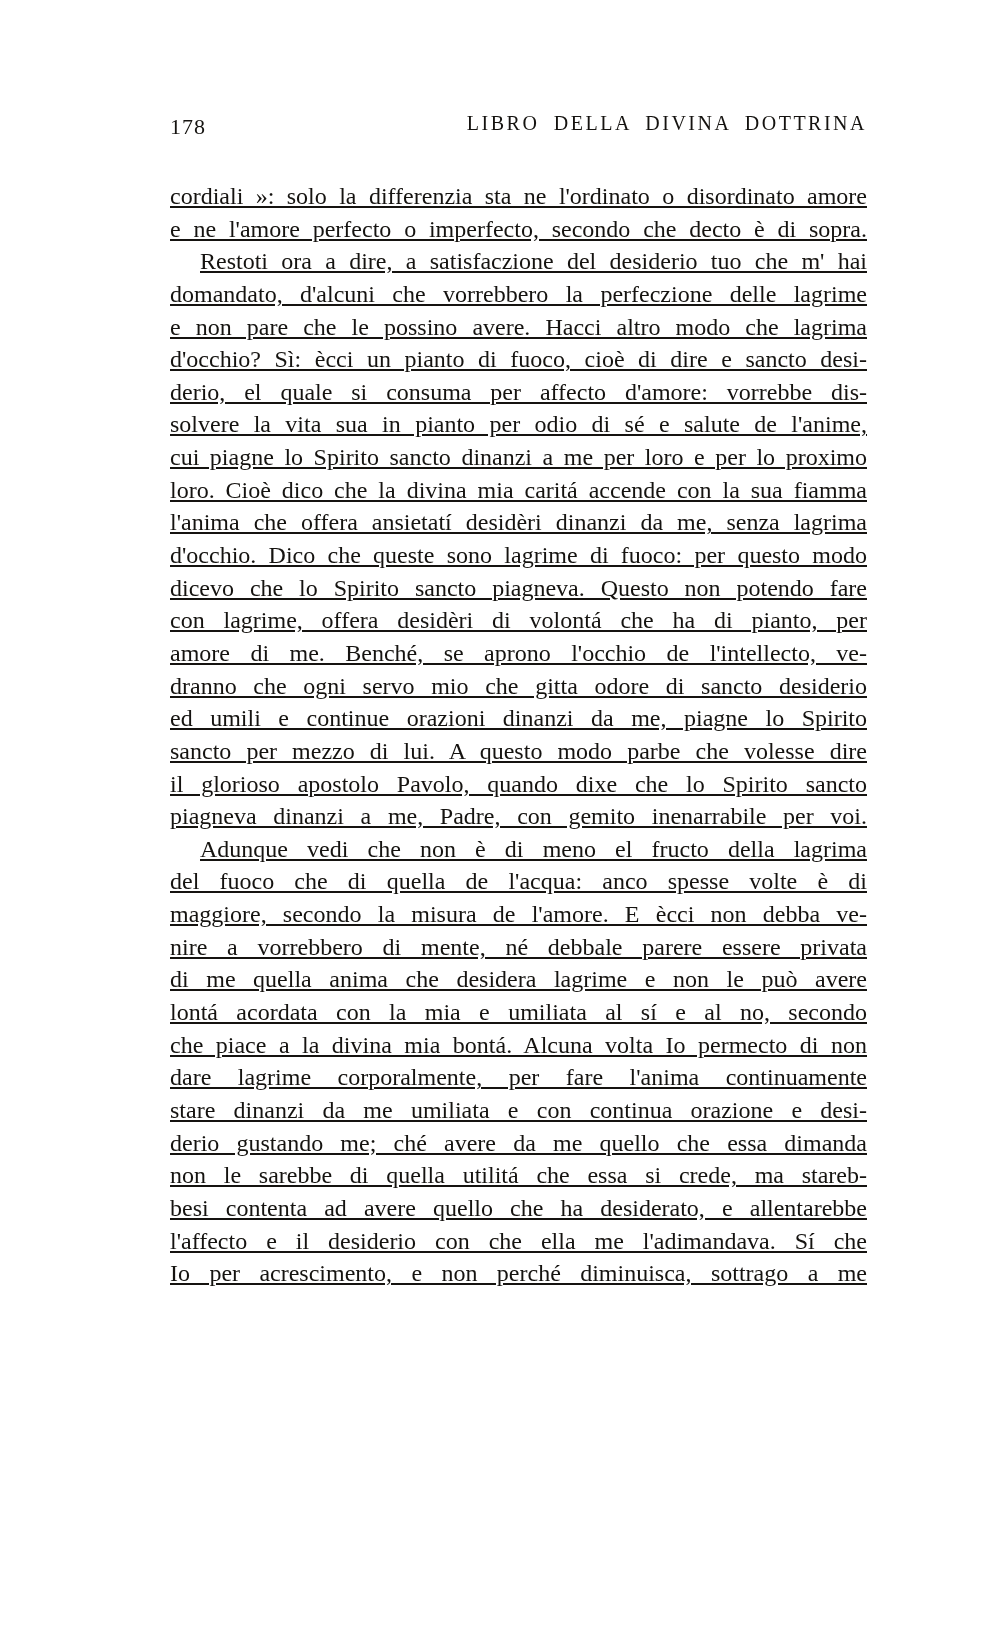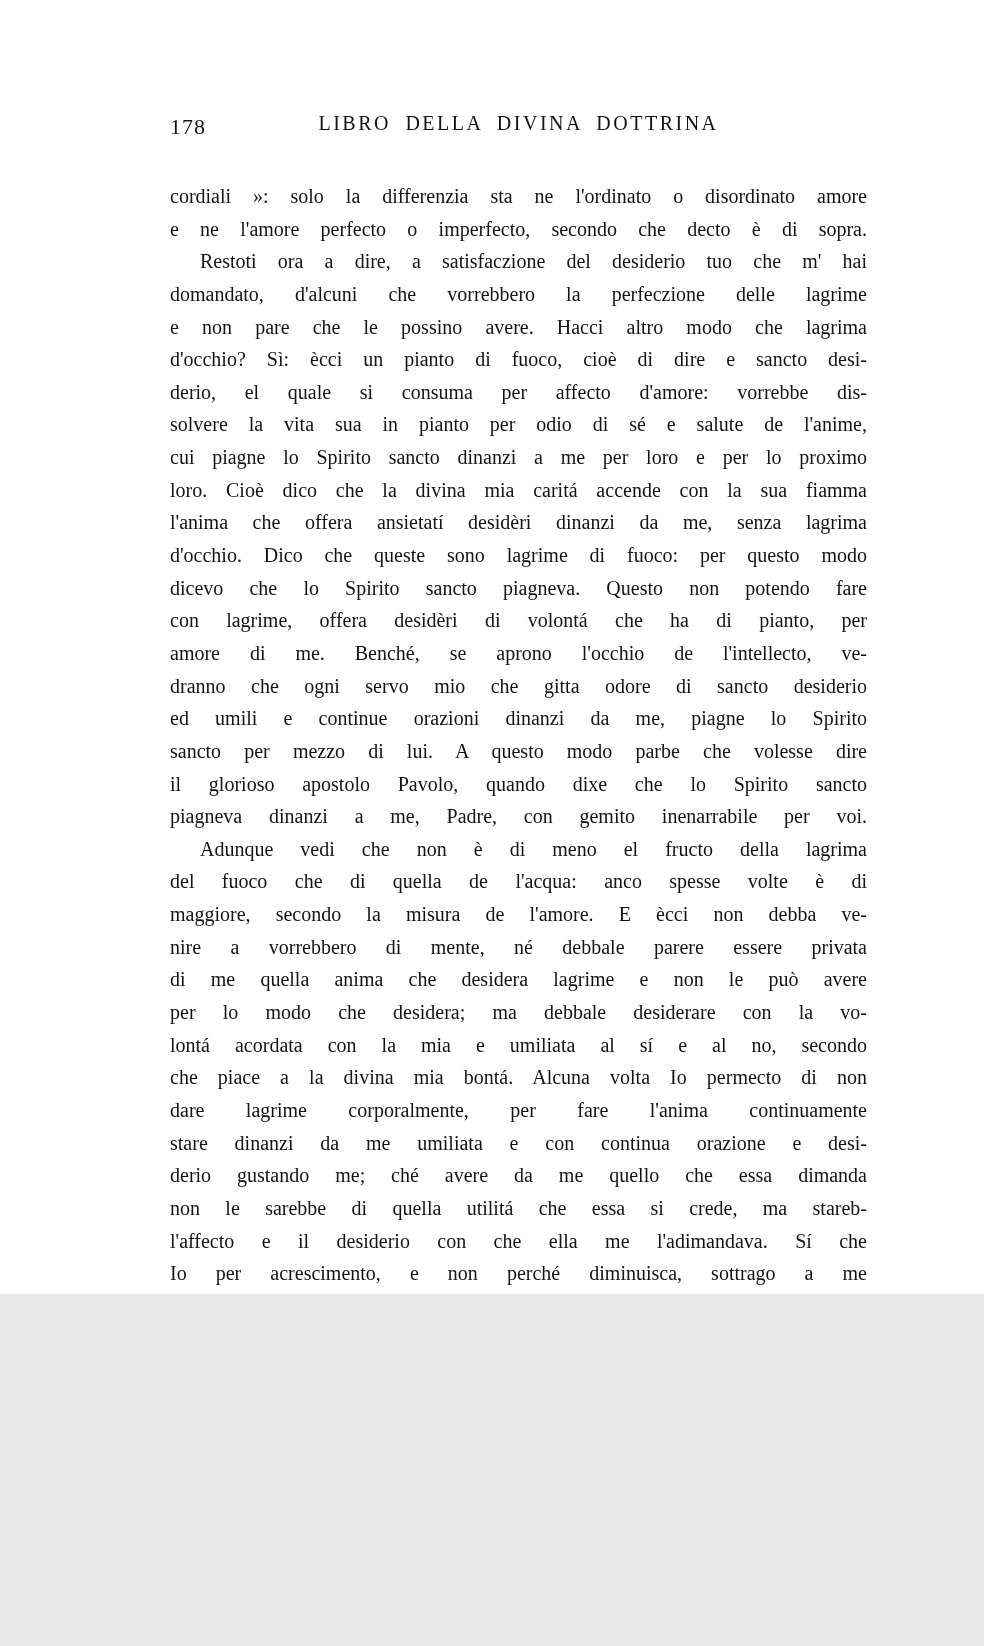--- a/index.html
+++ b/index.html
@@ -3,21 +3,21 @@
 <meta charset="utf-8">
 <style>
   html, body {
     margin: 0;
     padding: 0;
     background: #e8e8e8;
   }
   .page {
     position: relative;
     width: 984px;
-    height: 1294px;
+    height: 1646px;
     margin: 0 auto;
     background: #ffffff;
     color: #151310;
     font-family: "Liberation Serif", serif;
     overflow: hidden;
   }
   .running-head {
     position: absolute;
     top: 112px;
     left: 170px;
@@ -26,40 +26,41 @@
   }
   .page-number {
     position: absolute;
     left: 0;
     top: 2px;
     font-size: 22px;
     letter-spacing: 1px;
   }
   .running-title {
     display: block;
-    text-align: center;
+    text-align: right;
     font-size: 20px;
     letter-spacing: 2.5px;
     word-spacing: 7px;
     font-variant: normal;
   }
   .text-block {
     position: absolute;
     top: 180px;
     left: 170px;
     width: 697px;
   }
   .line {
-    font-size: 20px;
+    font-size: 24px;
     height: 32.65px;
     line-height: 32.65px;
     text-align: justify;
     text-align-last: justify;
     white-space: normal;
     overflow: hidden;
+    text-decoration: underline;
   }
   .line.indent {
     text-indent: 30px;
   }
 </style>
 </head>
 <body>
 
 <div class="page">
   <div class="running-head">
@@ -85,23 +86,23 @@
       <div class="line">dranno che ogni servo mio che gitta odore di sancto desiderio</div>
       <div class="line">ed umili e continue orazioni dinanzi da me, piagne lo Spirito</div>
       <div class="line">sancto per mezzo di lui. A questo modo parbe che volesse dire</div>
       <div class="line">il glorioso apostolo Pavolo, quando dixe che lo Spirito sancto</div>
       <div class="line">piagneva dinanzi a me, Padre, con gemito inenarrabile per voi.</div>
       <div class="line indent">Adunque vedi che non è di meno el fructo della lagrima</div>
       <div class="line">del fuoco che di quella de l'acqua: anco spesse volte è di</div>
       <div class="line">maggiore, secondo la misura de l'amore. E ècci non debba ve-</div>
       <div class="line">nire a vorrebbero di mente, né debbale parere essere privata</div>
       <div class="line">di me quella anima che desidera lagrime e non le può avere</div>
-      <div class="line">per lo modo che desidera; ma debbale desiderare con la vo-</div>
       <div class="line">lontá acordata con la mia e umiliata al sí e al no, secondo</div>
       <div class="line">che piace a la divina mia bontá. Alcuna volta Io permecto di non</div>
       <div class="line">dare lagrime corporalmente, per fare l'anima continuamente</div>
       <div class="line">stare dinanzi da me umiliata e con continua orazione e desi-</div>
       <div class="line">derio gustando me; ché avere da me quello che essa dimanda</div>
       <div class="line">non le sarebbe di quella utilitá che essa si crede, ma stareb-</div>
+      <div class="line">besi contenta ad avere quello che ha desiderato, e allentarebbe</div>
       <div class="line">l'affecto e il desiderio con che ella me l'adimandava. Sí che</div>
       <div class="line">Io per acrescimento, e non perché diminuisca, sottrago a me</div>
     </div>
 </div>
 
 </body></html>

